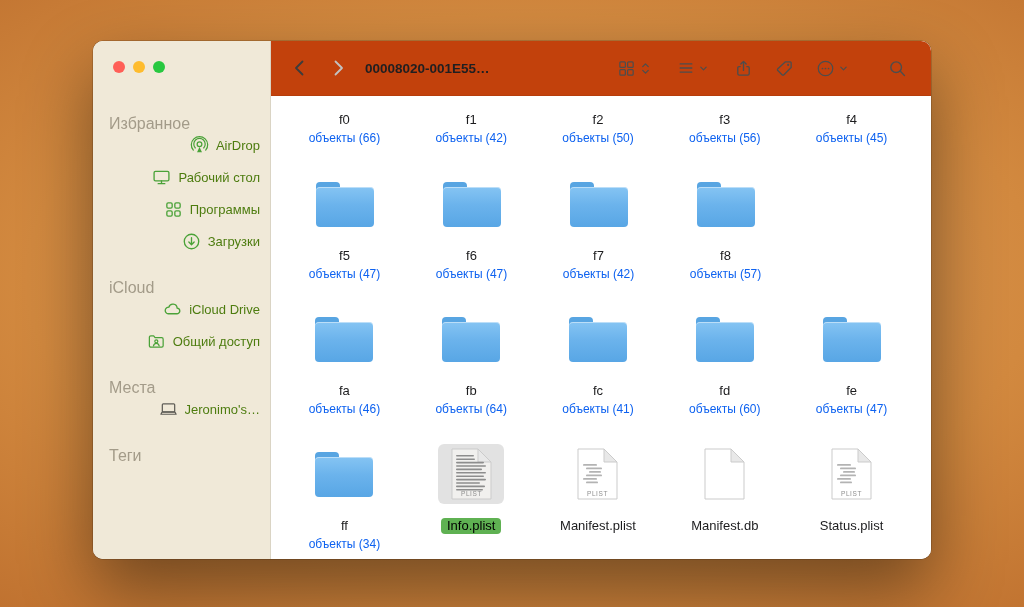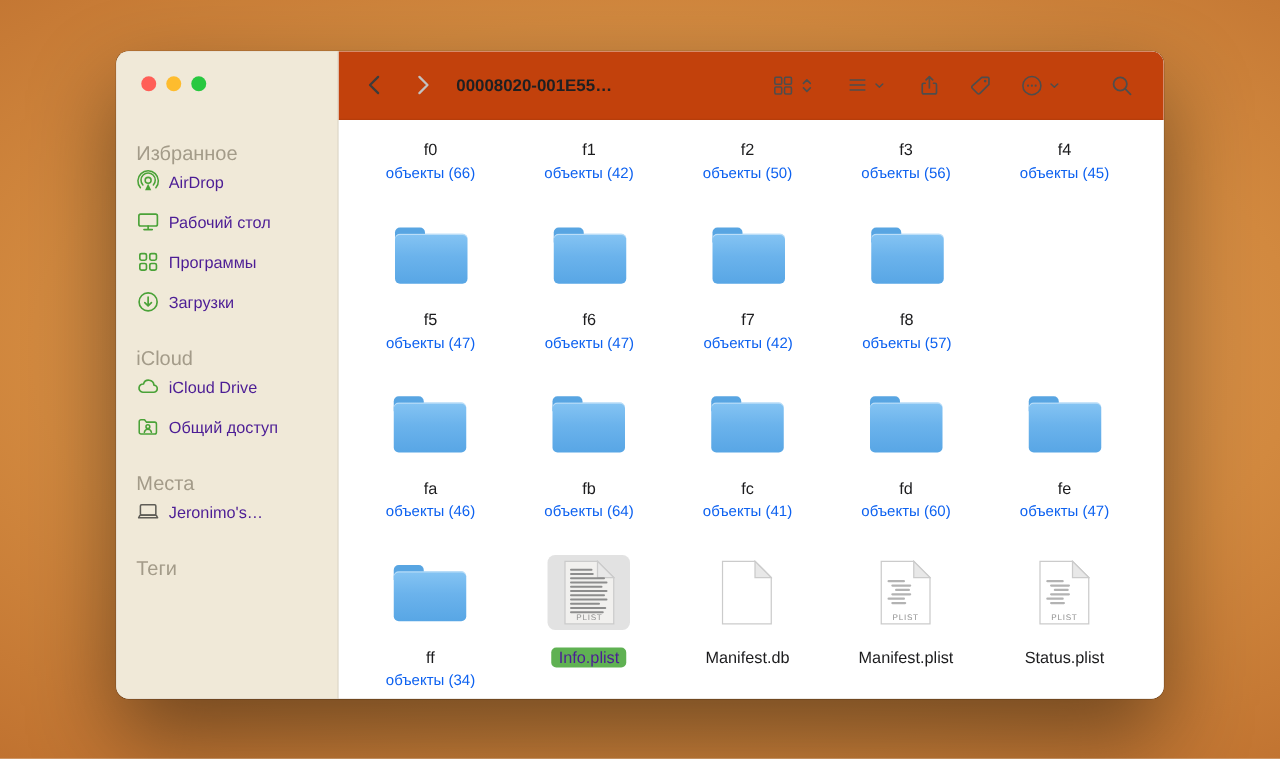--- a/index.html
+++ b/index.html
@@ -16,21 +16,21 @@
     box-shadow:0 30px 70px rgba(0,0,0,.45), 0 0 0 .5px rgba(0,0,0,.28);
     background:#fff;
   }
 
   
   .sidebar { width:178px; flex:none; background:#f0e9d8; border-right:1px solid rgba(0,0,0,.09); }
   .traffic { display:flex; gap:8px; padding:20px 0 0 20px; height:52px; }
   .dot { width:12px; height:12px; border-radius:50%; }
   .dot.red { background:#ff5f57; } .dot.yellow { background:#febc2e; } .dot.green { background:#28c840; }
   .sb-title { font-size:16px; font-weight:400; color:#a39b89; padding:2px 16px 0; margin-top:20px; height:16px; }
-  .sb-item { display:flex; align-items:center; gap:7px; padding:8px 10px 8px 16px; font-size:13px; color:#4c1d95; height:32px; }
+  .sb-item { display:flex; align-items:center; gap:7px; padding:8px 10px 8px 16px; font-size:13px; color:#4d7c0f; height:32px;justify-content:flex-end; }
   .sb-icon { width:19px; height:19px; flex:none; color:var(--accent,#4aa238); display:inline-flex; }
   .sb-icon.gray { color:#5f5d57; }
   .sb-icon svg { width:100%; height:100%; }
   .sb-label { white-space:nowrap; overflow:hidden; text-overflow:ellipsis; }
   .sb-eject { margin-left:auto; width:14px; height:14px; color:#8a867c; flex:none; }
   .sb-eject svg { width:100%; height:100%; }
 
   
   .main { flex:1; display:flex; flex-direction:column; background:#fff; min-width:0; }
   .toolbar { height:55px; flex:none; display:flex; align-items:center; padding:0 24px 0 18px; background:#c2410c; border-bottom:1px solid rgba(0,0,0,.06); }
@@ -45,21 +45,21 @@
   .tb-search { margin-left:40px; }
 
   
   .content { flex:1; overflow:hidden; padding:8px 16px 0 10px; }
   .row { display:flex; margin-bottom:17px; }
   .row-clipped { margin-bottom:18px; }
   .cell { width:127px; display:flex; flex-direction:column; align-items:center; }
   .icon-area { height:80px; display:flex; align-items:center; justify-content:center; }
   .name { margin-top:4px; font-size:13px; line-height:16px; color:#1c1c1e; text-align:center; }
   .row-clipped .name { margin-top:8px; }
-  .name.pill { background:var(--sel-green,#5fb152); color:#4c1d95; border-radius:4px; padding:0 6px; }
+  .name.pill { background:var(--sel-green,#5fb152); color:#000000; border-radius:4px; padding:0 6px; }
   .count { margin-top:2px; font-size:12px; line-height:16px; color:var(--count-blue,#0e62f0); text-align:center; }
 
   
   .folder { position:relative; width:58px; height:45px; }
   .f-tab { position:absolute; left:0; top:0; width:24px; height:12px; border-radius:4px 4px 0 0; background:#58a5e2; }
   .f-body { position:absolute; left:0; top:5px; right:0; bottom:0; border-radius:4px;
             background:linear-gradient(180deg,#85c4f3 0%, #6bb3ec 45%, #58a6e5 100%);
             box-shadow:inset 0 1px 0 rgba(255,255,255,.45); }
 
   .selback { width:66px; height:60px; border-radius:6px; background:rgba(0,0,0,.115);
@@ -371,54 +371,54 @@
                   </svg>
                 </div>
               </div>
               <div class="name pill">Info.plist</div>
             </div>
             <div class="cell">
               <div class="icon-area">
                 <svg class="doc" viewBox="0 0 41 52">
                   <path d="M1 1h26l13 13v37H1z" fill="#ffffff" stroke="#cbcbcb" stroke-width="1"></path>
                   <path d="M27 1l13 13H27z" fill="#e8e8e8" stroke="#cbcbcb" stroke-width="1"></path>
+                  <rect x="6" y="16" width="14" height="1.8" rx="0.9" fill="#b3b3b3"></rect>
+                  <rect x="9" y="19.5" width="16" height="1.8" rx="0.9" fill="#b3b3b3"></rect>
+                  <rect x="12" y="23" width="12" height="1.8" rx="0.9" fill="#b3b3b3"></rect>
+                  <rect x="9" y="26.5" width="16" height="1.8" rx="0.9" fill="#b3b3b3"></rect>
+                  <rect x="6" y="30" width="14" height="1.8" rx="0.9" fill="#b3b3b3"></rect>
+                  <rect x="9" y="33.5" width="12" height="1.8" rx="0.9" fill="#b3b3b3"></rect>
+                  <text x="20.5" y="48" font-size="6.5" fill="#8f8f8f" text-anchor="middle" letter-spacing="0.6" font-family="Liberation Sans, sans-serif">PLIST</text>
+                </svg>
+              </div>
+              <div class="name">Manifest.plist</div>
+            </div>
+            <div class="cell">
+              <div class="icon-area">
+                <svg class="doc" viewBox="0 0 41 52">
+                  <path d="M1 1h26l13 13v37H1z" fill="#ffffff" stroke="#cbcbcb" stroke-width="1"></path>
+                  <path d="M27 1l13 13H27z" fill="#e8e8e8" stroke="#cbcbcb" stroke-width="1"></path>
                 </svg>
               </div>
               <div class="name">Manifest.db</div>
             </div>
             <div class="cell">
               <div class="icon-area">
                 <svg class="doc" viewBox="0 0 41 52">
                   <path d="M1 1h26l13 13v37H1z" fill="#ffffff" stroke="#cbcbcb" stroke-width="1"></path>
                   <path d="M27 1l13 13H27z" fill="#e8e8e8" stroke="#cbcbcb" stroke-width="1"></path>
                   <rect x="6" y="16" width="14" height="1.8" rx="0.9" fill="#b3b3b3"></rect>
                   <rect x="9" y="19.5" width="16" height="1.8" rx="0.9" fill="#b3b3b3"></rect>
                   <rect x="12" y="23" width="12" height="1.8" rx="0.9" fill="#b3b3b3"></rect>
                   <rect x="9" y="26.5" width="16" height="1.8" rx="0.9" fill="#b3b3b3"></rect>
                   <rect x="6" y="30" width="14" height="1.8" rx="0.9" fill="#b3b3b3"></rect>
                   <rect x="9" y="33.5" width="12" height="1.8" rx="0.9" fill="#b3b3b3"></rect>
                   <text x="20.5" y="48" font-size="6.5" fill="#8f8f8f" text-anchor="middle" letter-spacing="0.6" font-family="Liberation Sans, sans-serif">PLIST</text>
                 </svg>
               </div>
-              <div class="name">Manifest.plist</div>
-            </div>
-            <div class="cell">
-              <div class="icon-area">
-                <svg class="doc" viewBox="0 0 41 52">
-                  <path d="M1 1h26l13 13v37H1z" fill="#ffffff" stroke="#cbcbcb" stroke-width="1"></path>
-                  <path d="M27 1l13 13H27z" fill="#e8e8e8" stroke="#cbcbcb" stroke-width="1"></path>
-                  <rect x="6" y="16" width="14" height="1.8" rx="0.9" fill="#b3b3b3"></rect>
-                  <rect x="9" y="19.5" width="16" height="1.8" rx="0.9" fill="#b3b3b3"></rect>
-                  <rect x="12" y="23" width="12" height="1.8" rx="0.9" fill="#b3b3b3"></rect>
-                  <rect x="9" y="26.5" width="16" height="1.8" rx="0.9" fill="#b3b3b3"></rect>
-                  <rect x="6" y="30" width="14" height="1.8" rx="0.9" fill="#b3b3b3"></rect>
-                  <rect x="9" y="33.5" width="12" height="1.8" rx="0.9" fill="#b3b3b3"></rect>
-                  <text x="20.5" y="48" font-size="6.5" fill="#8f8f8f" text-anchor="middle" letter-spacing="0.6" font-family="Liberation Sans, sans-serif">PLIST</text>
-                </svg>
-              </div>
               <div class="name">Status.plist</div>
             </div>
           </div>
         </div>
     </div>
 
   </div>
 </div>
 
 </body></html>

